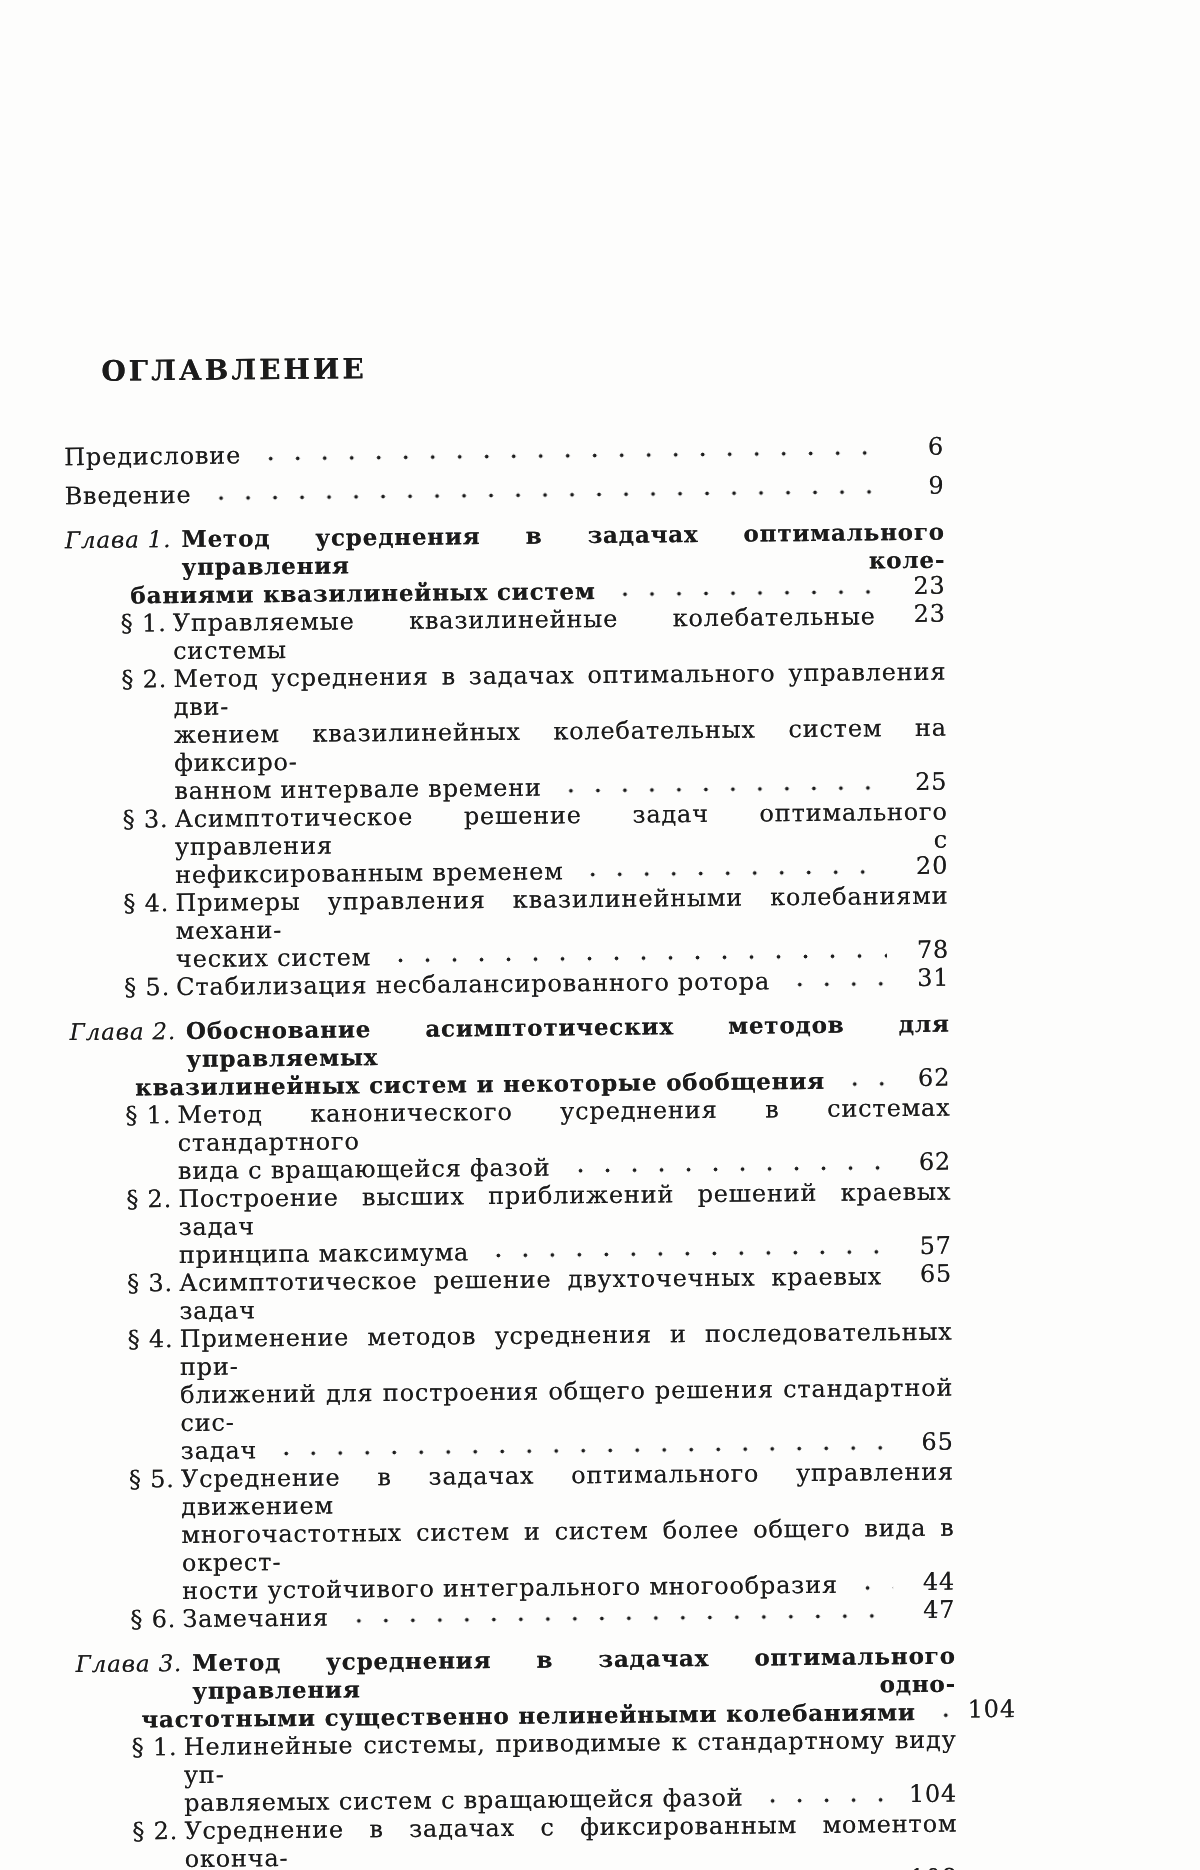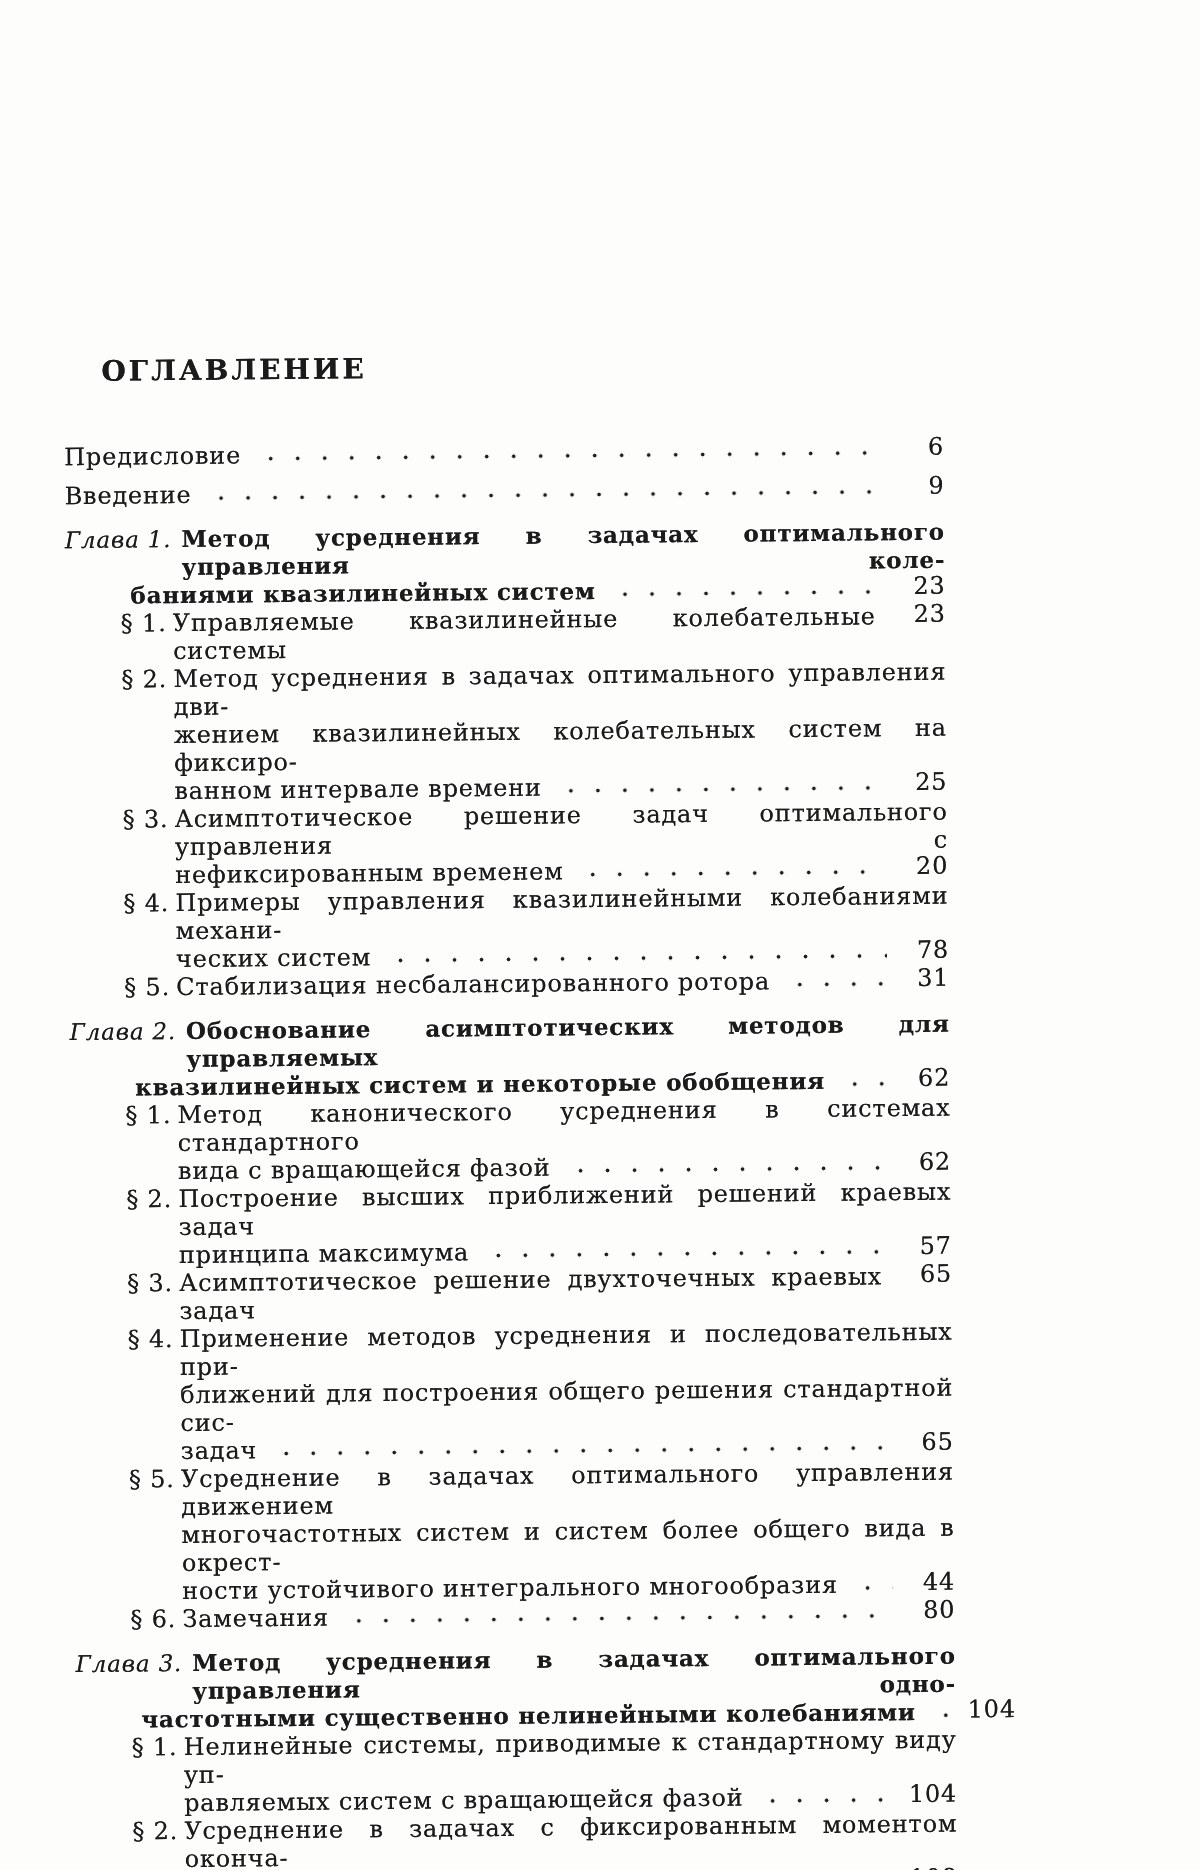--- a/index.html
+++ b/index.html
@@ -197,21 +197,21 @@
     <div class="row r-sc">
       <span class="txt">ности устойчивого интегрального многообразия</span>
       <span class="dots"></span>
       <span class="pg">44</span>
     </div>
 
     <div class="row r-s">
       <span class="pre">§ 6.</span>
       <span class="txt">Замечания</span>
       <span class="dots"></span>
-      <span class="pg">80</span>
+      <span class="pg">47</span>
     </div>
 
     <div class="row m-ch">
       <span class="pre it">Глава 3.</span>
       <span class="txt fill b">Метод усреднения в задачах оптимального управления одно-</span>
     </div>
     <div class="row r-chc">
       <span class="txt b">частотными существенно нелинейными колебаниями</span>
       <span class="dots"></span>
       <span class="pg">104</span>

